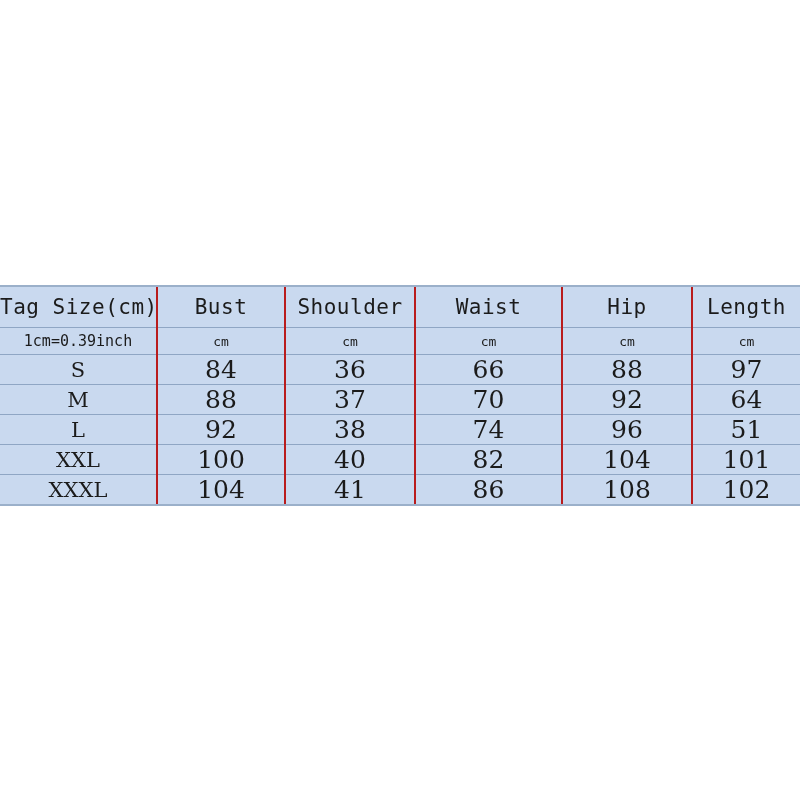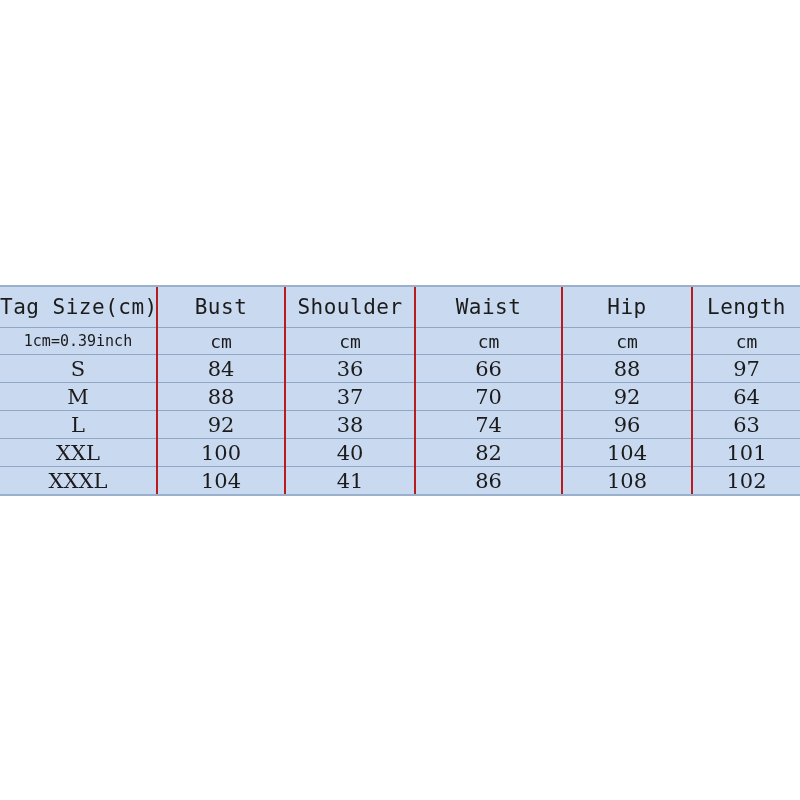--- a/index.html
+++ b/index.html
@@ -68,32 +68,32 @@
     height: 40px;
     font-family: "DejaVu Sans Mono", "Liberation Mono", monospace;
     font-size: 21px;
     letter-spacing: 0.5px;
   }
 
   
   tr.unit-row td {
     height: 26px;
     font-family: "DejaVu Sans Mono", "Liberation Mono", monospace;
-    font-size: 18px;
+    font-size: 13px;
   }
   tr.unit-row td.note-cell {
     font-size: 15px;
     letter-spacing: 0px;
   }
 
   
   tr.data-row td {
     height: 27px;
     font-family: "DejaVu Serif", "Liberation Serif", serif;
-    font-size: 21px;
+    font-size: 25px;
   }
 
   tr.data-row td.first-col {
     font-family: "DejaVu Serif", "Liberation Serif", serif;
     font-size: 21px;
   }
 
   
   tr.header-row td {
     border-top: 2px solid #9bb0ca;
@@ -154,21 +154,21 @@
           <td>92</td>
           <td>64</td>
         </tr>
 
         <tr class="data-row">
           <td class="first-col">L</td>
           <td>92</td>
           <td>38</td>
           <td>74</td>
           <td>96</td>
-          <td>63</td>
+          <td>51</td>
         </tr>
 
 
         <tr class="data-row">
           <td class="first-col">XXL</td>
           <td>100</td>
           <td>40</td>
           <td>82</td>
           <td>104</td>
           <td>101</td>

